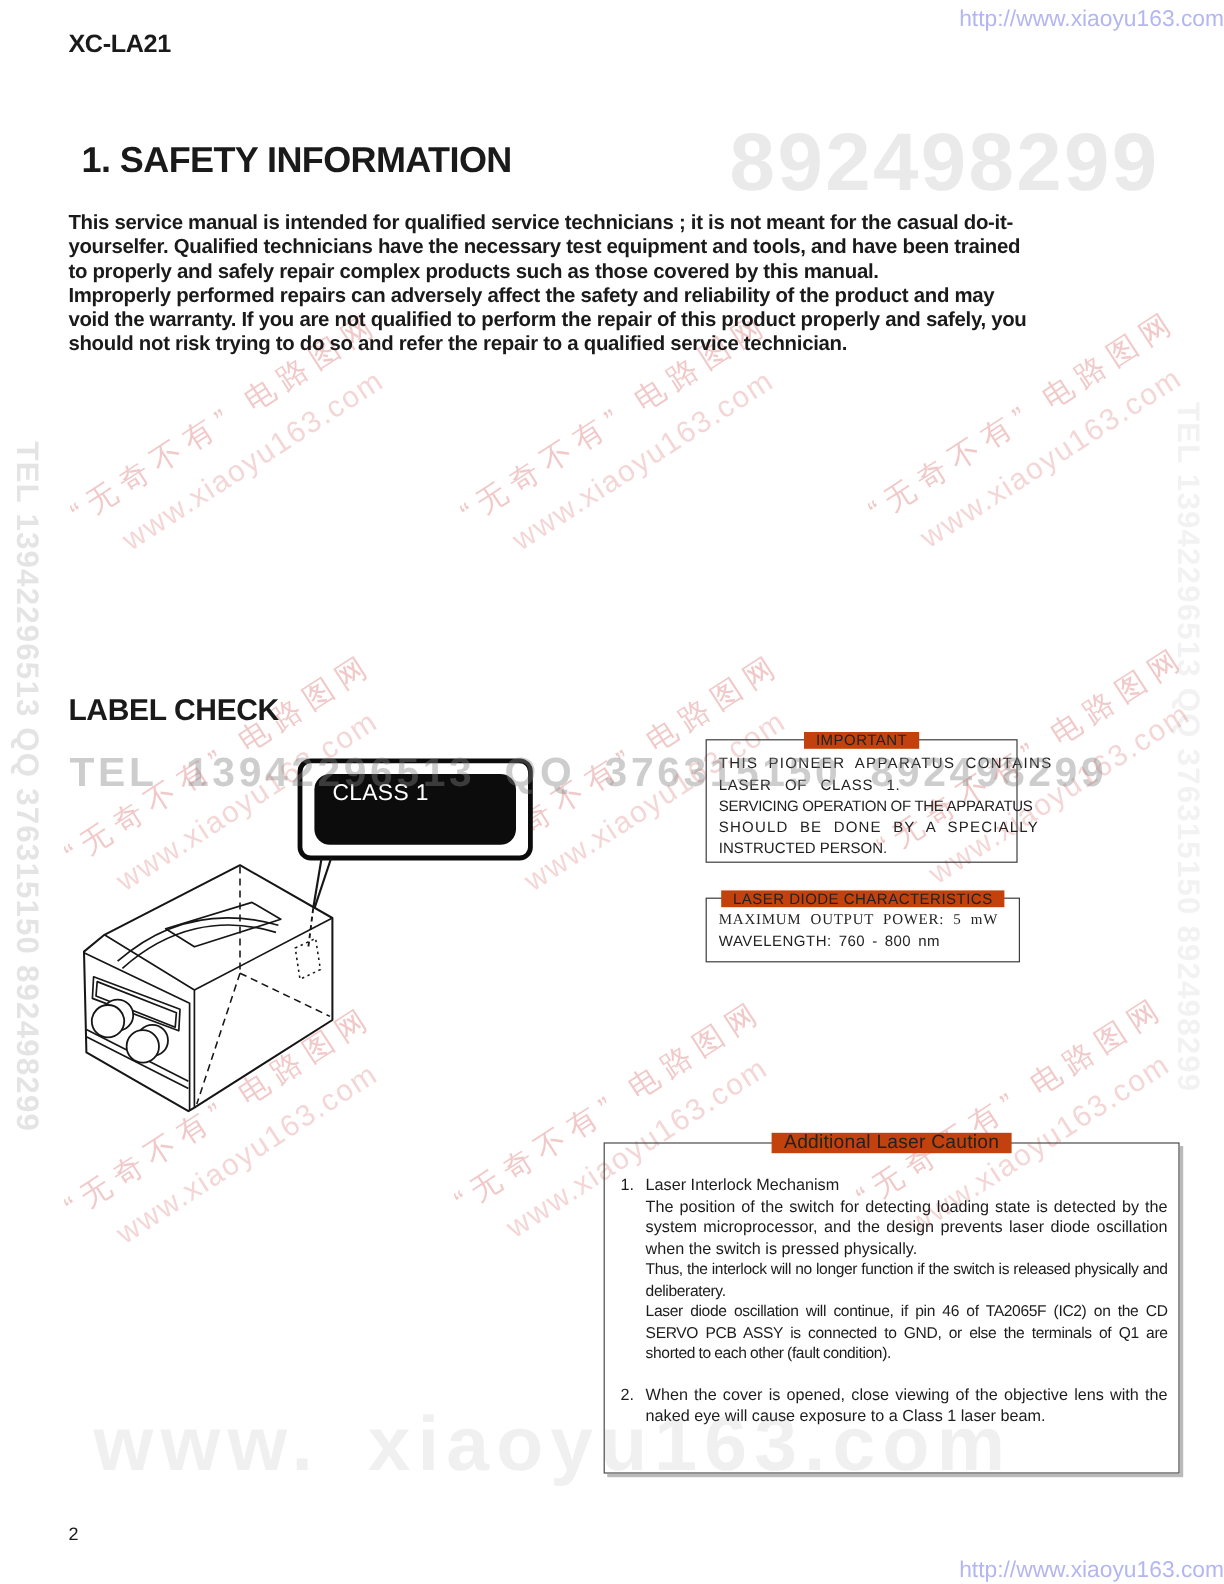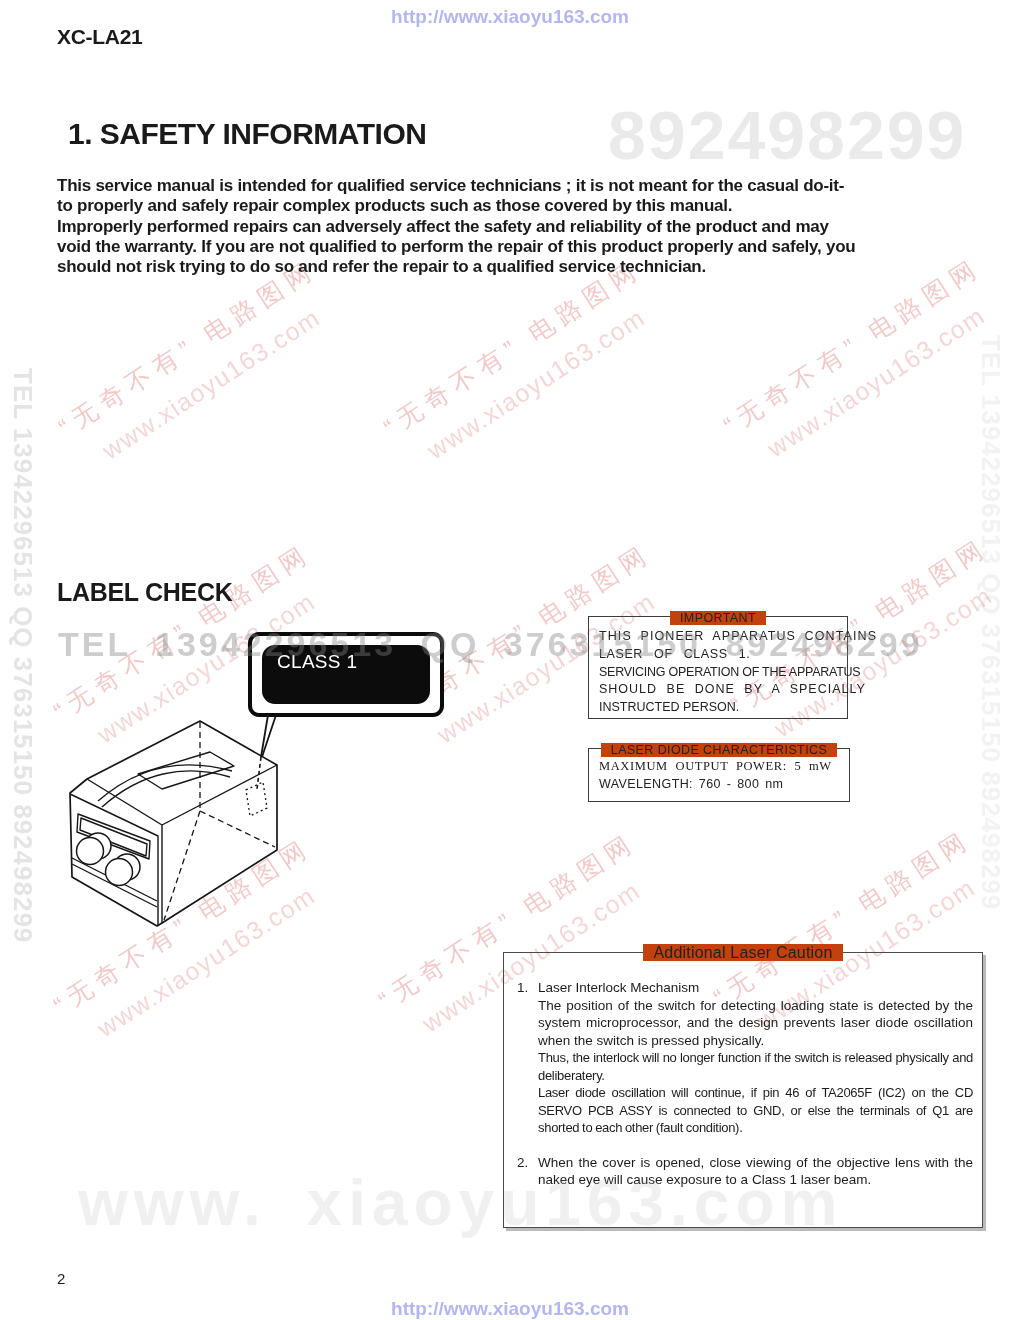--- a/index.html
+++ b/index.html
@@ -16,21 +16,21 @@
   .wm-d2 { font-size:25px; letter-spacing:1.5px; white-space:nowrap; margin:12px 0 0 24px; color:var(--pink-light, rgba(224,140,140,.36)); }
   .gray-wm { position:absolute; z-index:5; pointer-events:none; font-weight:bold; white-space:nowrap; }
   #wm-h1-left  { left:52px;  top:96px;  font-size:68px; letter-spacing:2px; color:rgba(150,150,150,.20); }
   #wm-h1-right { left:608px; top:96px;  font-size:68px; letter-spacing:2px; color:rgba(150,150,150,.20); }
   #wm-mid      { left:58px;  top:625px; font-size:34px; letter-spacing:3px; word-spacing:12px; color:rgba(130,130,130,.40); }
   #wm-bottom   { left:78px;  top:1166px; font-size:64px; letter-spacing:6px; word-spacing:16px; color:rgba(150,150,150,.14); }
   #wm-vleft    { left:38px;  top:368px; font-size:26px; letter-spacing:1px; transform-origin:0 0; transform:rotate(90deg); color:rgba(150,150,150,.26); }
   #wm-vright   { left:1006px; top:335px; font-size:26px; letter-spacing:1px; transform-origin:0 0; transform:rotate(90deg); color:rgba(150,150,150,.12); }
   
   .content { position:absolute; inset:0; z-index:1; }
-  .url { position:absolute; left:0; right:0; text-align:center; font-size:19px; color:var(--url-color,#b3b6f0);font-weight:bold; }
+  .url { position:absolute; left:0; right:0; text-align:right; font-size:19px; color:var(--url-color,#b3b6f0); }
   #url-top { top:6px; }
   #url-bottom { top:1298px; }
   #model { position:absolute; left:57px; top:25px; font-size:21px; font-weight:bold; letter-spacing:-.3px; }
   #h1 { position:absolute; left:68px; top:117px; font-size:30px; font-weight:bold; letter-spacing:-.5px; }
   #intro { position:absolute; left:57px; top:176px; width:860px; }
   .intro-line { font-size:17px; font-weight:bold; line-height:20.3px; letter-spacing:-.25px; white-space:nowrap; }
   #h2 { position:absolute; left:57px; top:578px; font-size:25px; font-weight:bold; letter-spacing:-.3px; }
   
   #class-label { position:absolute; left:248px; top:632px; width:196px; height:85px;
     border:4px solid #0b0b0b; border-radius:11px; background:#fff; }
@@ -109,20 +109,21 @@
   <div class="content">
 
     <div class="url" id="url-top">http://www.xiaoyu163.com</div>
 
     <div id="model">XC-LA21</div>
 
     <div id="h1">1. SAFETY INFORMATION</div>
 
     <div id="intro">
         <div class="intro-line">This service manual is intended for qualified service technicians ; it is not meant for the casual do-it-</div>
+        <div class="intro-line">yourselfer. Qualified technicians have the necessary test equipment and tools, and have been trained</div>
         <div class="intro-line">to properly and safely repair complex products such as those covered by this manual.</div>
         <div class="intro-line">Improperly performed repairs can adversely affect the safety and reliability of the product and may</div>
         <div class="intro-line">void the warranty. If you are not qualified to perform the repair of this product properly and safely, you</div>
         <div class="intro-line">should not risk trying to do so and refer the repair to a qualified service technician.</div>
       </div>
 
     <div id="h2">LABEL CHECK</div>
 
     <div id="class-label">
       <div id="class-label-inner">

